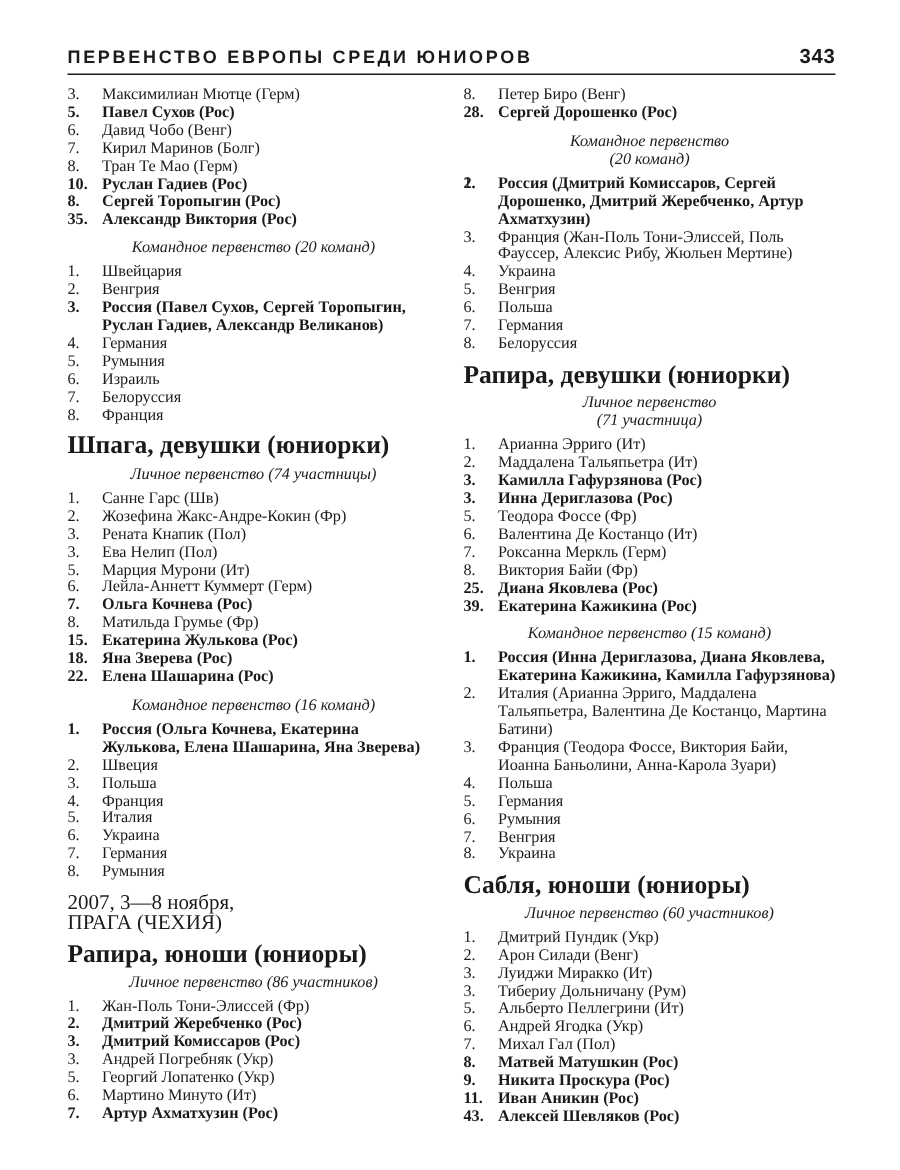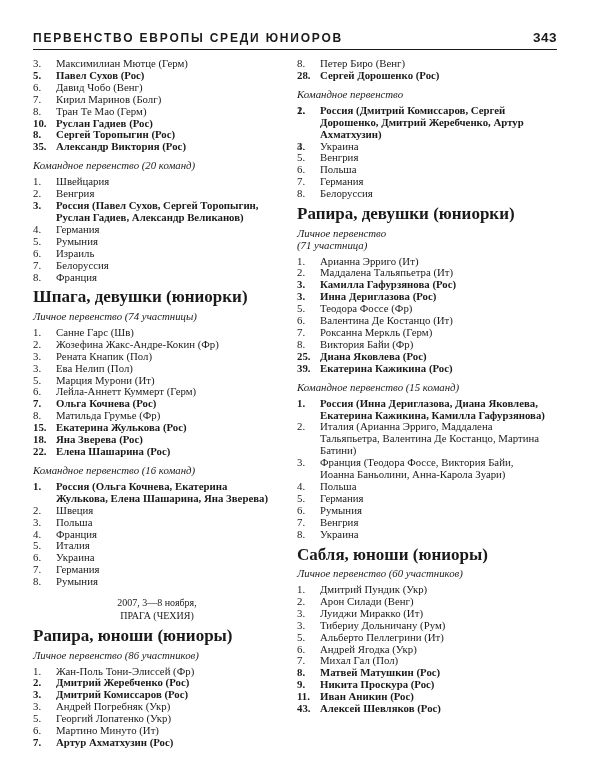--- a/index.html
+++ b/index.html
@@ -5,21 +5,21 @@
   html, body { margin: 0; padding: 0; background: #e8e8e8; }
   .page {
     position: relative;
     width: 600px;
     height: 780px;
     margin: 0 auto;
     background: var(--page-bg, #ffffff);
     color: var(--ink, #1a1a1a);
     font-family: "Liberation Serif", serif;
     box-sizing: border-box;
-    padding: 30px 43px 0 33px;
+    padding: 30px 43px 0 45px;
     overflow: hidden;
   }
   .page-header {
     display: flex;
     justify-content: space-between;
     align-items: baseline;
     font-family: "Liberation Sans", sans-serif;
     font-weight: bold;
   }
   .running-title { font-size: 12px; letter-spacing: 1.8px; white-space: nowrap; }
@@ -37,35 +37,35 @@
     margin: 0;
     padding: 0;
     font-size: 10.8px;
     line-height: 11.9px;
   }
   .entry { position: relative; padding-left: 23px; }
   .entry .num { position: absolute; left: 0; }
   .entry.bold { font-weight: bold; }
 
   .subheading {
-    text-align: left;
+    text-align: center;
     font-style: italic;
     font-size: 10.8px;
     line-height: 12px;
     margin: 6px 0 5px;
   }
   .section-heading {
     font-weight: bold;
     font-size: 17px;
     line-height: 12.5px;
     margin: 8px 0 3px;
   }
   .center-text {
-    text-align: center;
-    font-size: 10px;
+    text-align: left;
+    font-size: 14px;
     line-height: 12.5px;
     margin: 9px 0 4px;
   }
 </style>
 </head>
 <body>
 
 <div class="page" style="--page-bg: #ffffff; --ink: #1a1a1a;">
   <header class="page-header">
     <div class="running-title">ПЕРВЕНСТВО ЕВРОПЫ СРЕДИ ЮНИОРОВ</div>
@@ -149,25 +149,26 @@
           <li class="entry bold"><span class="num">7.</span><span class="txt">Артур Ахматхузин (Рос)</span></li>
         </ol>
       </section>
     <section class="col" id="col-1">
         <ol class="result-list">
           <li class="entry"><span class="num">8.</span><span class="txt">Петер Биро (Венг)</span></li>
           <li class="entry bold"><span class="num">28.</span><span class="txt">Сергей Дорошенко (Рос)</span></li>
         </ol>
         <div class="subheading">
           <div class="line">Командное первенство</div>
+          <div class="line">(20 команд)</div>
         </div>
         <ol class="result-list">
           <li class="entry"><span class="num">1.</span></li>
           <li class="entry bold"><span class="num">2.</span><span class="txt">Россия (Дмитрий Комиссаров, Сергей Дорошенко, Дмитрий Жеребченко, Артур Ахматхузин)</span></li>
-          <li class="entry"><span class="num">3.</span></li>
+          <li class="entry"><span class="num">3.</span><span class="txt">Франция (Жан-Поль Тони-Элиссей, Поль Фауссер, Алексис Рибу, Жюльен Мертине)</span></li>
           <li class="entry"><span class="num">4.</span><span class="txt">Украина</span></li>
           <li class="entry"><span class="num">5.</span><span class="txt">Венгрия</span></li>
           <li class="entry"><span class="num">6.</span><span class="txt">Польша</span></li>
           <li class="entry"><span class="num">7.</span><span class="txt">Германия</span></li>
           <li class="entry"><span class="num">8.</span><span class="txt">Белоруссия</span></li>
         </ol>
         <div class="section-heading">
           <div class="line">Рапира, девушки (юниорки)</div>
         </div>
         <div class="subheading">

